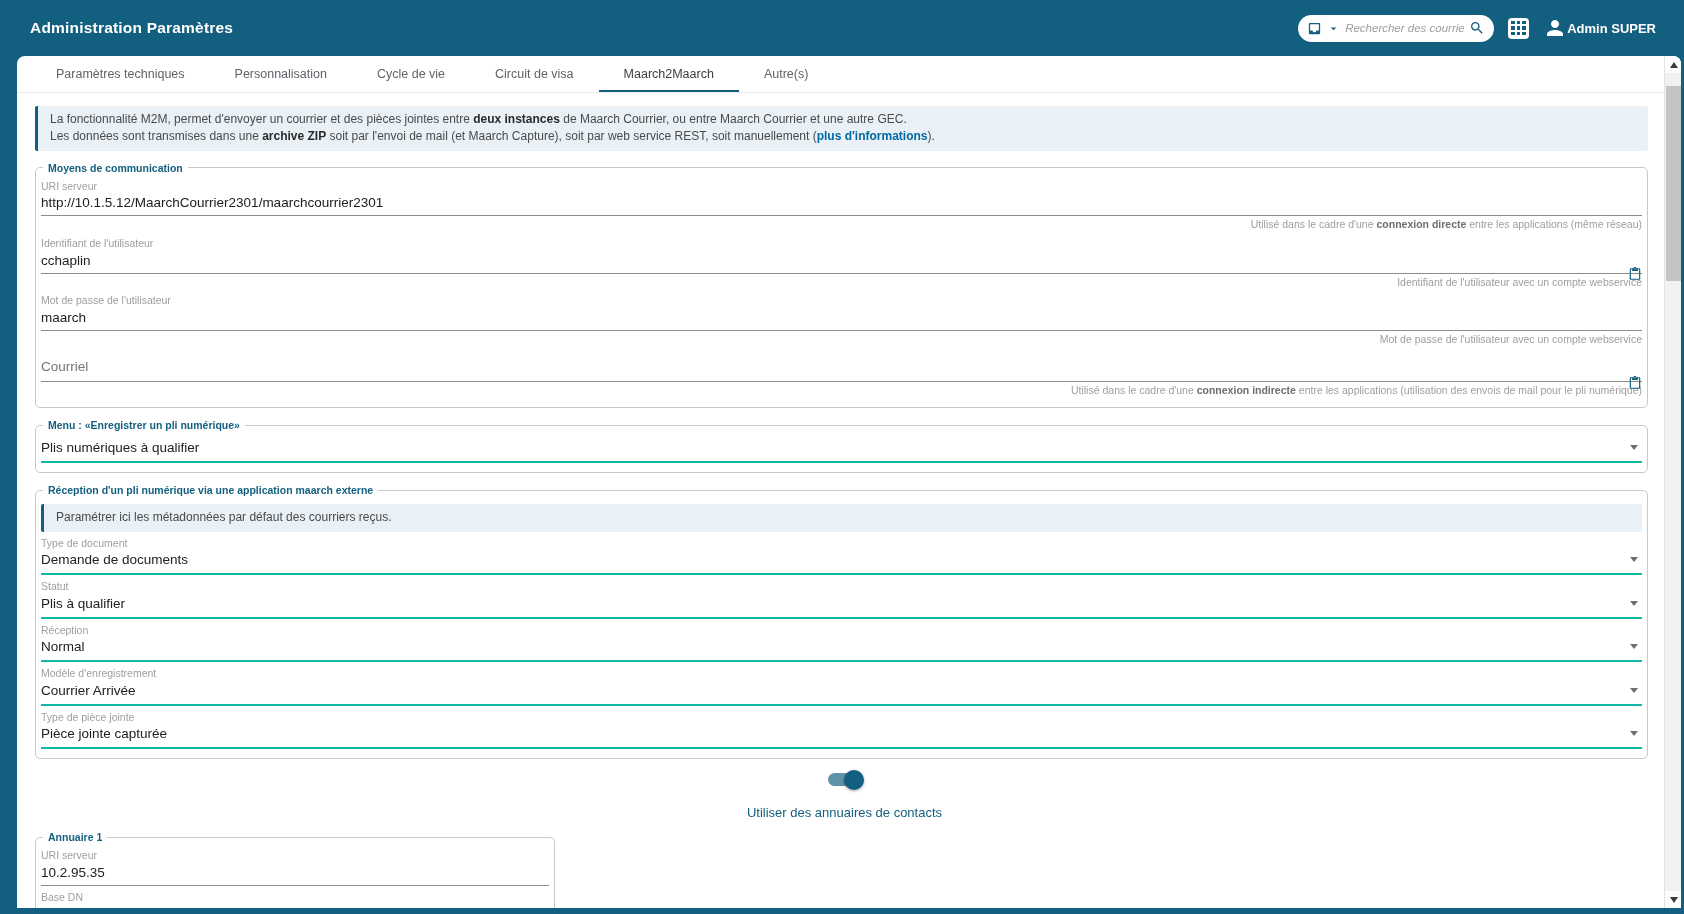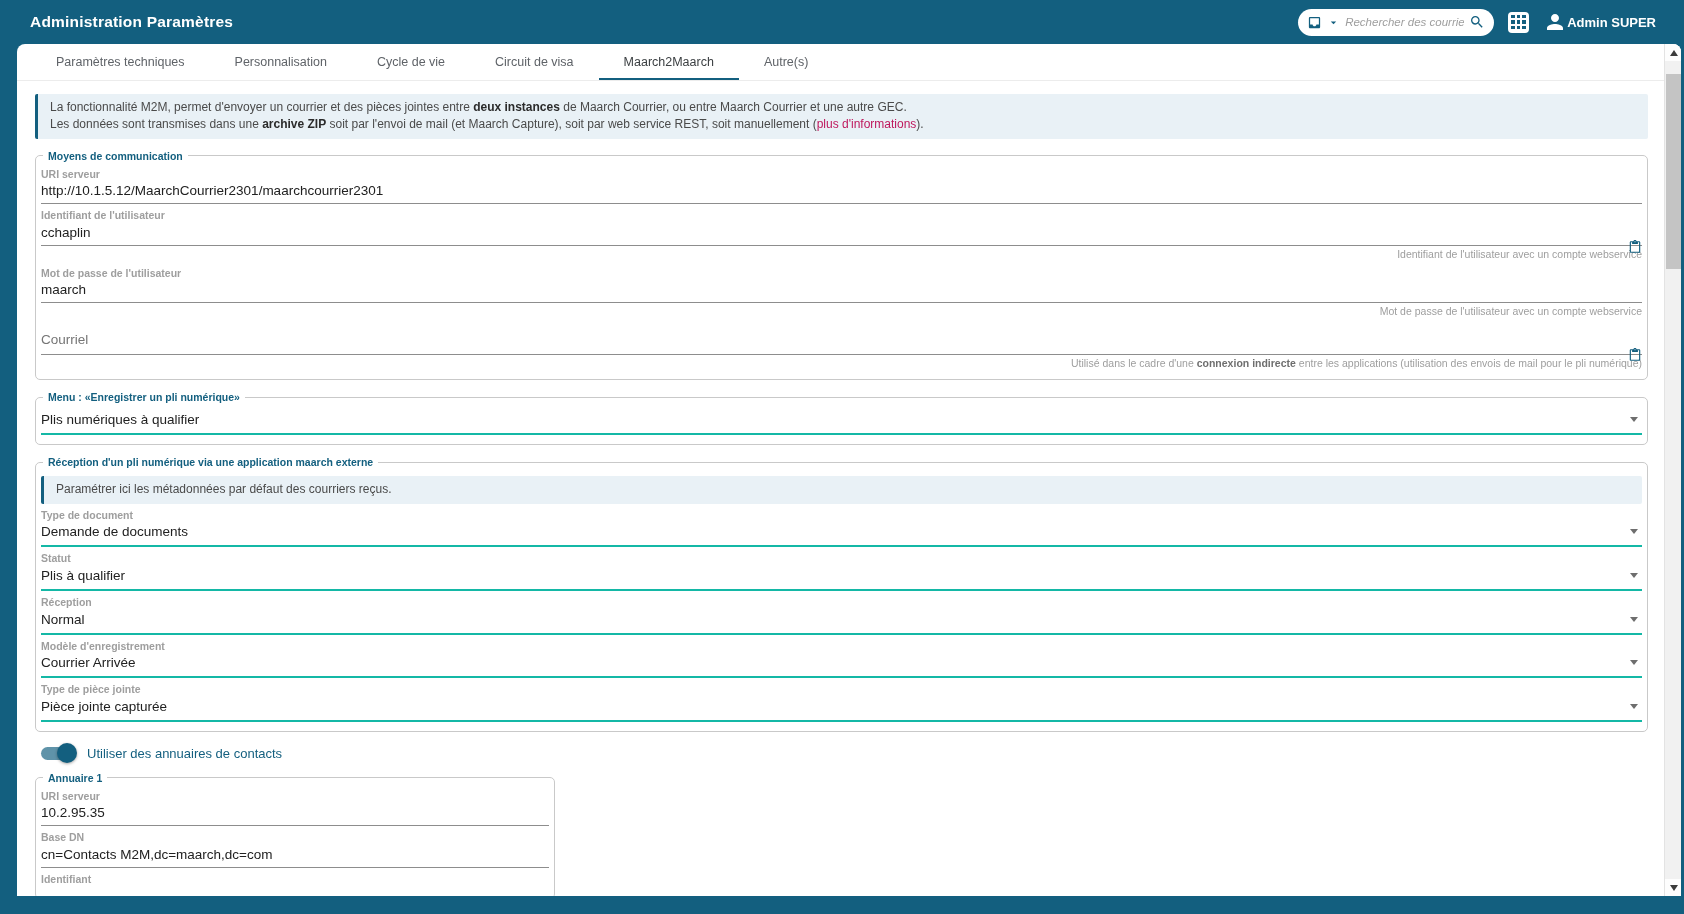--- a/index.html
+++ b/index.html
@@ -1,20 +1,20 @@
 <!DOCTYPE html>
 <html><head>
 <meta charset="utf-8">
 <style>
   * { box-sizing: border-box; margin: 0; padding: 0; }
   html,body { width:1684px; height:914px; overflow:hidden; }
   body { background:#135f7f; font-family:"Liberation Sans", sans-serif; }
 
   
-  .header { height:44px; display:flex; align-items:center; padding:0 28px 0 30px; color:#fff; }
+  .header { height:56px; display:flex; align-items:center; padding:0 28px 0 30px; color:#fff; }
   .header-title { font-size:15.5px; font-weight:bold; letter-spacing:.2px; }
   .header-right { margin-left:auto; display:flex; align-items:center; gap:14px; }
   .search-pill { background:#fff; border-radius:16px; height:27px; width:196px; display:flex; align-items:center; padding:0 9px; gap:5px; }
   .search-pill svg { flex:0 0 auto; }
   .search-input { flex:1; min-width:0; border:none; outline:none; background:transparent; font-style:italic; font-size:11.5px; color:#666; font-family:inherit; }
   .search-input::placeholder { color:#9e9e9e; font-style:italic; }
   .apps-icon { width:21px; height:21px; background:#fff; border-radius:4px; display:grid; grid-template-columns:repeat(3,3.5px); grid-template-rows:repeat(3,3.5px); gap:2px; align-content:center; justify-content:center; }
   .apps-icon span { background:#135f7f; }
   .user-chip { display:flex; align-items:center; gap:0; font-size:13px; font-weight:bold; }
 
@@ -24,40 +24,40 @@
   .tabs { display:flex; height:37px; padding-left:14px; align-items:stretch; border-bottom:1px solid #ececec; }
   .tab { display:flex; align-items:center; padding:0 25px; font-size:12.5px; color:#5f6368; position:relative; cursor:pointer; }
   .tab.active { color:#3c4043; }
   .tab.active::after { content:""; position:absolute; left:0; right:0; bottom:0; height:2px; background:#135f7f; }
 
   .content { position:absolute; top:37px; left:0; right:17px; bottom:0; padding:13px 16px 0 18px; overflow:hidden; }
 
   
   .info-box { background:#e9f1f6; border-left:3px solid #135f7f; border-radius:2px; padding:5px 12px; font-size:12px; color:#4a4a4a; line-height:1.45; }
   .info-box b { color:#2b2b2b; }
-  .link { color:#be185d; cursor:pointer; }
+  .link { color:#0369a1; cursor:pointer;font-weight:bold; }
 
   
   fieldset { border:1px solid #c9c9c9; border-radius:5px; margin-top:11px; padding:1px 5px 9px; }
   legend { font-size:10.5px; font-weight:bold; color:#135f7f; padding:0 5px; margin-left:2px; }
 
   .field { position:relative; margin-top:5px; }
-  .field-label { font-size:10.5px; color:#9e9e9e; line-height:1.2;font-weight:bold; }
+  .field-label { font-size:10.5px; color:#9e9e9e; line-height:1.2; }
   .field-input { width:100%; border:none; border-bottom:1px solid #8d8d8d; outline:none; background:transparent; font-family:inherit; font-size:13.5px; color:#212121; padding:3px 0 5px; }
   .field-input::placeholder { color:#757575; font-size:13.5px; }
   .field-input.tall { padding:8px 0 7px; }
   .hint { text-align:right; font-size:10.5px; color:#9e9e9e; margin-top:2px; line-height:1.3; }
   .hint b { color:#6e6e6e; }
   .paste-icon { position:absolute; right:0; bottom:8px; cursor:pointer; line-height:0; }
 
   .select-row { display:flex; align-items:center; justify-content:space-between; border-bottom:2px solid #14b8a6; padding:3px 4px 6px 0; font-size:13.5px; color:#212121; cursor:pointer; }
   .caret { width:0; height:0; border-left:4.5px solid transparent; border-right:4.5px solid transparent; border-top:5px solid #6e6e6e; }
 
   
-  .toggle-row { display:flex; align-items:center; gap:13px; }
+  .toggle-row { display:flex; align-items:center; gap:19px;flex-direction:column; }
   .toggle { position:relative; width:33px; height:13px; border-radius:7px; background:#5f93a9; flex:0 0 auto; cursor:pointer; }
   .toggle .knob { position:absolute; right:-3px; top:-3.5px; width:20px; height:20px; border-radius:50%; background:#135f7f; box-shadow:0 1px 3px rgba(0,0,0,.35); }
   .toggle-label { font-size:13px; color:#135f7f; }
   .contacts-toggle { margin:14px 0 4px 6px; }
 
   
   .annuaires { display:grid; grid-template-columns:1fr 1fr 1fr; gap:26px; }
   .annuaire-fieldset { margin-top:7px; padding-bottom:12px; }
   .add-cell { display:flex; align-items:center; justify-content:center; }
 
@@ -132,20 +132,21 @@
       <div><span>La fonctionnalité M2M, permet d'envoyer un courrier et des pièces jointes entre </span><b>deux instances</b><span> de Maarch Courrier, ou entre Maarch Courrier et une autre GEC.</span></div>
       <div><span>Les données sont transmises dans une </span><b>archive ZIP</b><span> soit par l'envoi de mail (et Maarch Capture), soit par web service REST, soit manuellement (</span><span class="link">plus d'informations</span><span>).</span></div>
     </div>
 
     <fieldset>
       <legend>Moyens de communication</legend>
 
       <div class="field">
         <div class="field-label">URI serveur</div>
         <input class="field-input" type="text" value="http://10.1.5.12/MaarchCourrier2301/maarchcourrier2301" style="">
+        <div class="hint"><span>Utilisé dans le cadre d'une </span><b>connexion directe</b><span> entre les applications (même réseau)</span></div>
       </div>
 
       <div class="field">
         <div class="field-label">Identifiant de l'utilisateur</div>
         <input class="field-input" type="text" value="cchaplin" style="">
         <span class="paste-icon">
           <svg width="14" height="14" viewBox="0 0 24 24">
               <path d="M19 2h-4.18C14.4.84 13.3 0 12 0c-1.3 0-2.4.84-2.82 2H5c-1.1 0-2 .9-2 2v16c0 1.1.9 2 2 2h14c1.1 0 2-.9 2-2V4c0-1.1-.9-2-2-2zm-7 0c.55 0 1 .45 1 1s-.45 1-1 1-1-.45-1-1 .45-1 1-1zm7 18H5V4h2v3h10V4h2v16z" fill="#135f7f"></path>
             </svg>
         </span>

